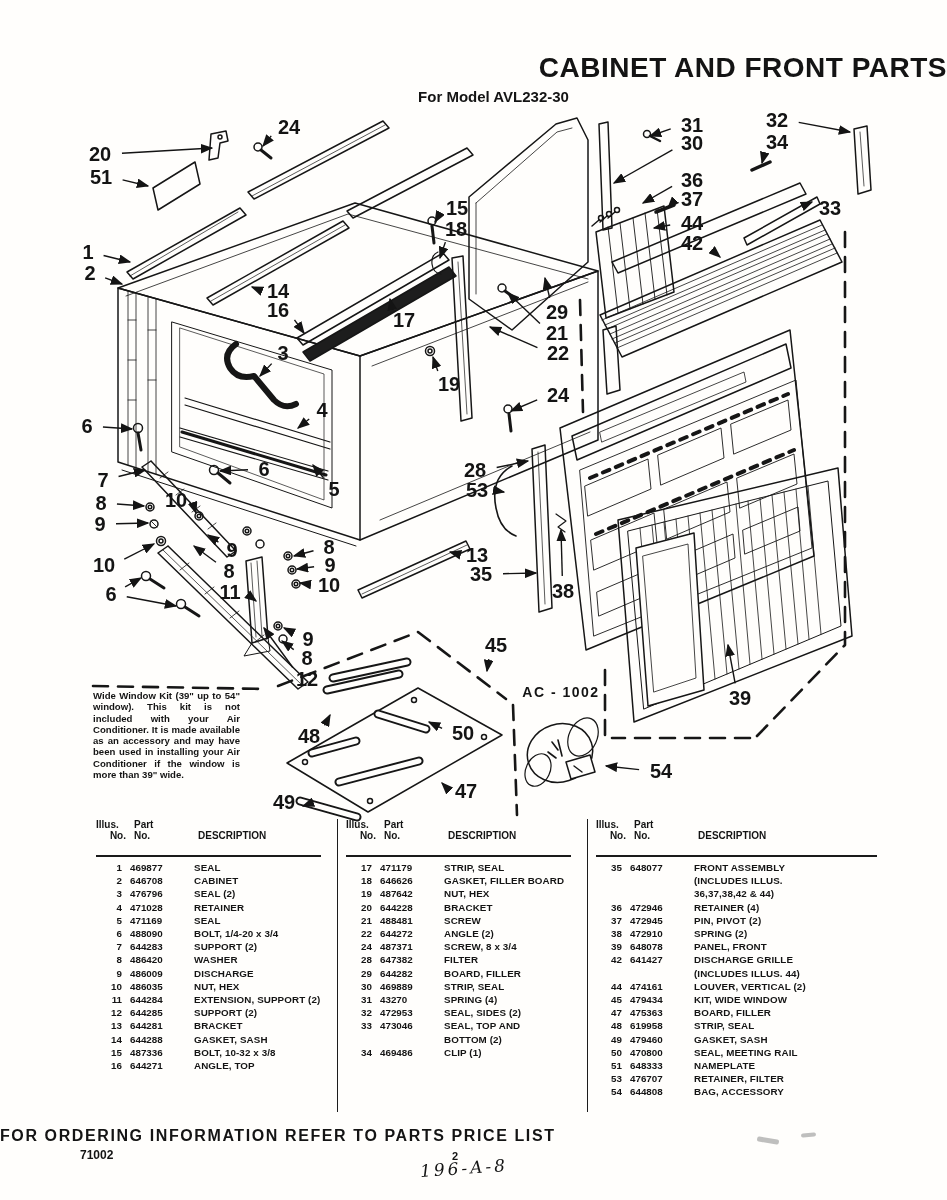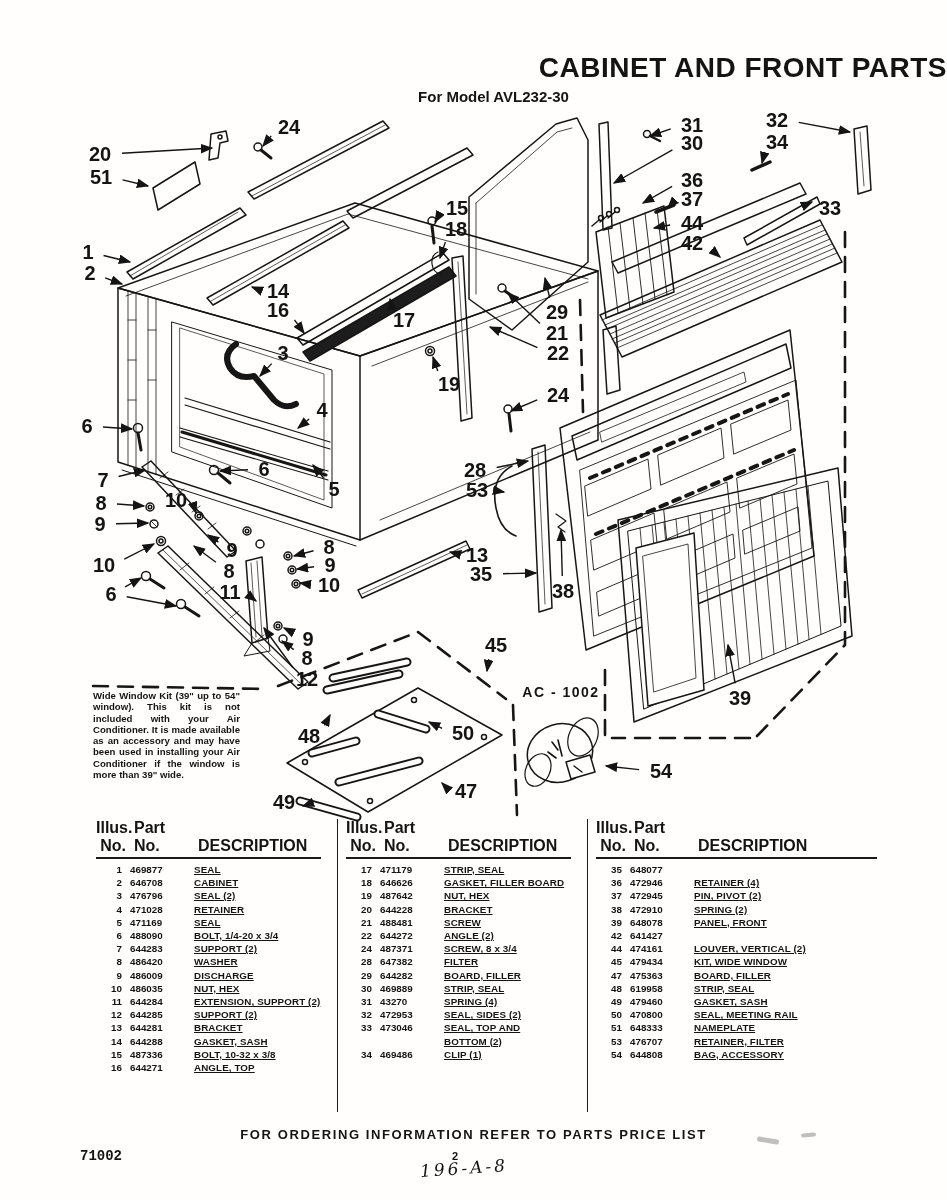--- a/index.html
+++ b/index.html
@@ -10,42 +10,42 @@
         font-size:28px;font-weight:800;letter-spacing:.5px;margin:0;}
   .page-subtitle{position:absolute;top:88px;left:0;width:100%;text-align:center;
         font-size:15px;font-weight:700;padding-left:20px;}
   .note-box{position:absolute;left:93px;top:690px;width:147px;font-size:9.6px;
         font-weight:700;line-height:11.3px;text-align:justify;}
   
   .cols{position:absolute;left:88px;top:819px;display:flex;}
   .col{width:250px;border-right:1.7px solid #1c1c1c;min-height:293px;
        padding-left:8px;box-sizing:border-box;}
   .col.c3{width:305px;border-right:none;}
-  .thead{font-size:16px;font-weight:700;border-bottom:2.6px solid #1a1a1a;
-         margin-right:16px;padding-bottom:2px;}
+  .thead{font-size:10px;font-weight:700;border-bottom:2.6px solid #1a1a1a;
+         margin-right:16px;padding-bottom:14px;}
   .h-row{display:grid;grid-template-columns:30px 56px 1fr;column-gap:8px;}
   .h-desc{}
   .rows{margin-top:4px;}
   .prow{display:grid;grid-template-columns:26px 56px 1fr;column-gap:8px;
         font-size:9.8px;font-weight:700;line-height:13.2px;}
   .c-ill{text-align:right;}
-  .c-desc{white-space:pre-line;letter-spacing:.1px;text-decoration:underline;}
+  .c-desc{white-space:pre-line;letter-spacing:.1px;}
   
   .callouts text{font-family:"Liberation Sans",sans-serif;font-size:20px;font-weight:700;
         fill:#141414;text-anchor:middle;}
   .leader{stroke:#141414;stroke-width:1.4;}
   .ac-label{font-family:"Liberation Sans",sans-serif;font-size:14px;font-weight:700;
         fill:#141414;text-anchor:middle;letter-spacing:1.5px;}
   .dash{stroke-dasharray:15,10;stroke-width:2.6;}
   .cap-b{stroke:#161616;stroke-width:9;stroke-linecap:round;}
   .cap-w{stroke:#fffefc;stroke-width:5;stroke-linecap:round;}
   
-  .footer-line{position:absolute;top:1127px;left:0;width:100%;text-align:center;
-        font-size:13px;font-weight:700;letter-spacing:1.6px;}
-  .doc-number{position:absolute;left:80px;top:1148px;font-size:14px;font-weight:700;font-family:Liberation Mono, monospace;}
+  .footer-line{position:absolute;top:1127px;left:0;width:100%;text-align:left;
+        font-size:16px;font-weight:700;letter-spacing:1.6px;}
+  .doc-number{position:absolute;left:80px;top:1148px;font-size:12px;font-weight:700;}
   .page-num{position:absolute;left:452px;top:1150px;font-size:11px;font-weight:700;}
   .handwritten{position:absolute;left:420px;top:1158px;font-family:"DejaVu Serif",serif;
         font-style:italic;font-size:17px;letter-spacing:3px;transform:rotate(-4deg);}
   .smudge{position:absolute;background:#8a8a8a;border-radius:2px;opacity:.55;}
   .s1{left:757px;top:1138px;width:22px;height:5px;transform:rotate(9deg);}
   .s2{left:801px;top:1133px;width:15px;height:4px;transform:rotate(-6deg);}
 </style>
 </head>
 <body>
 
@@ -584,20 +584,23 @@
             <span class="c-ill">No.</span>
             <span>No.</span>
             <span class="h-desc">DESCRIPTION</span>
           </div>
       </header>
       <div class="rows">
 
           <div class="prow">
             <span class="c-ill">35</span>
             <span class="c-part">648077</span>
+            <span class="c-desc">FRONT ASSEMBLY
+(INCLUDES ILLUS.
+36,37,38,42 &amp; 44)</span>
           </div>
 
           <div class="prow">
             <span class="c-ill">36</span>
             <span class="c-part">472946</span>
             <span class="c-desc">RETAINER (4)</span>
           </div>
 
           <div class="prow">
             <span class="c-ill">37</span>
@@ -613,20 +616,22 @@
 
           <div class="prow">
             <span class="c-ill">39</span>
             <span class="c-part">648078</span>
             <span class="c-desc">PANEL, FRONT</span>
           </div>
 
           <div class="prow">
             <span class="c-ill">42</span>
             <span class="c-part">641427</span>
+            <span class="c-desc">DISCHARGE GRILLE
+(INCLUDES ILLUS. 44)</span>
           </div>
 
           <div class="prow">
             <span class="c-ill">44</span>
             <span class="c-part">474161</span>
             <span class="c-desc">LOUVER, VERTICAL (2)</span>
           </div>
 
           <div class="prow">
             <span class="c-ill">45</span>

